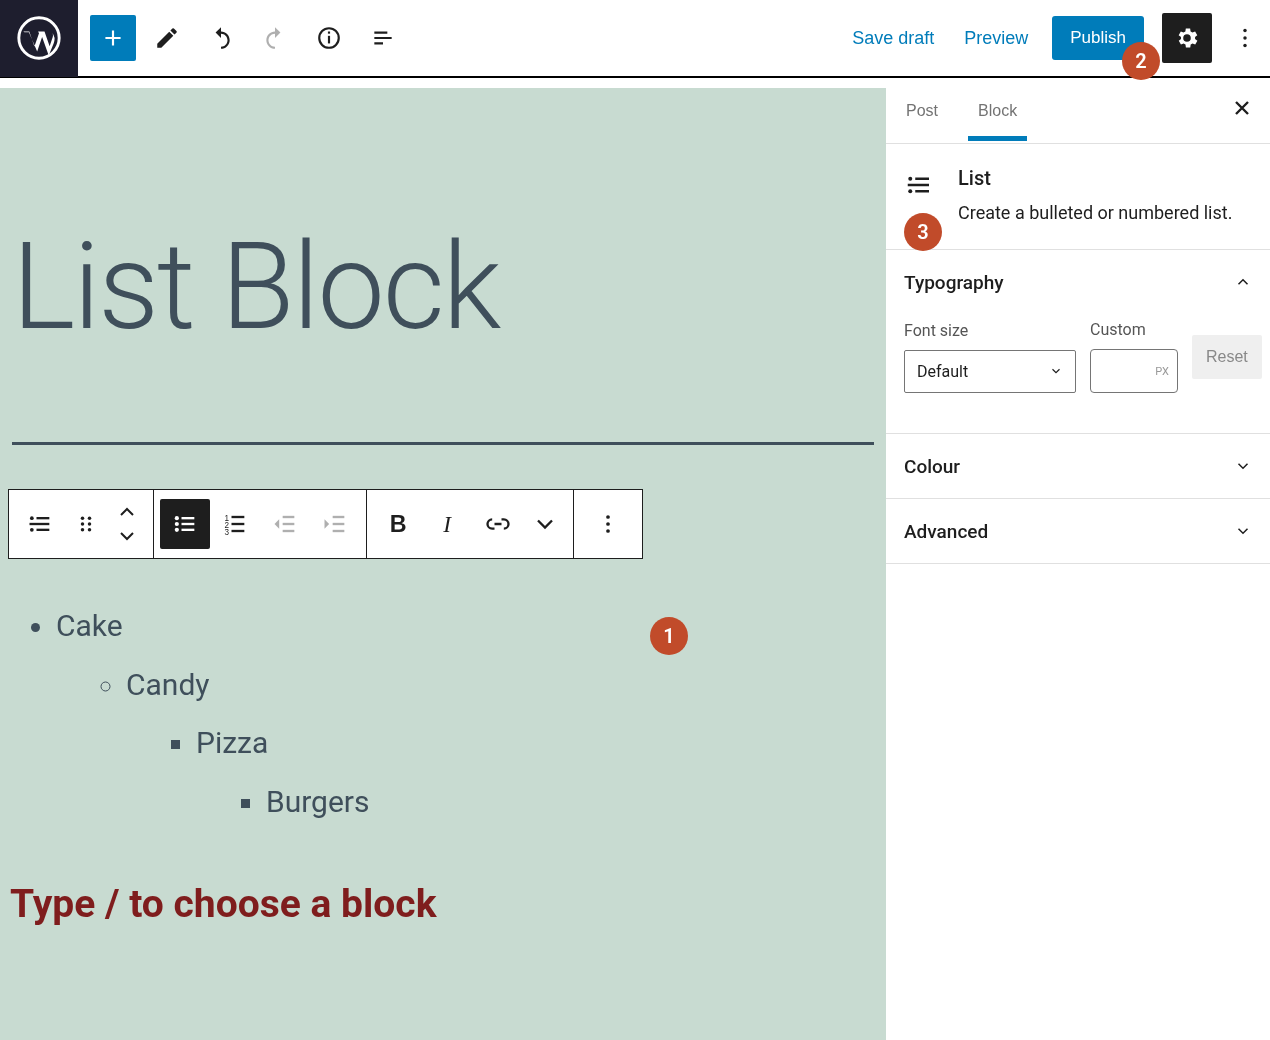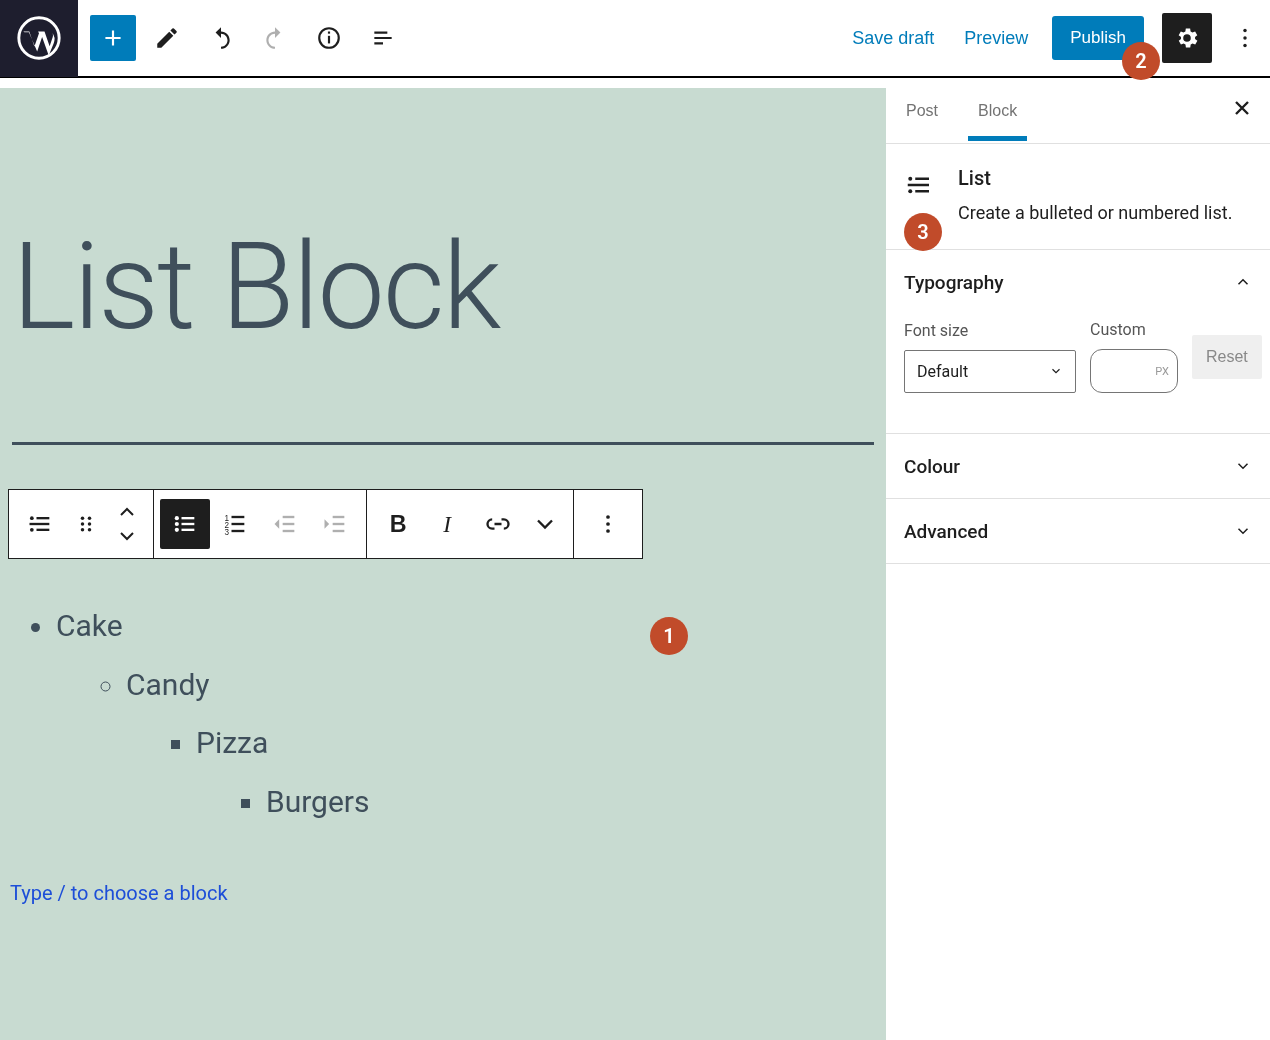--- a/index.html
+++ b/index.html
@@ -43,21 +43,21 @@
   .move-arrows .arw { height:24px; display:flex; align-items:center; justify-content:center; cursor:pointer; color:#1e1e1e;}
 
   
   .list-block { padding: 38px 4px 40px 48px; font-size: 30px; color: #3f4f5b; }
   .list-block li { line-height: 1.95; }
   ul.level-1 { list-style: disc; padding-left: 0; }
   ul.level-2 { list-style: circle; padding-left: 70px; }
   ul.level-3 { list-style: square; padding-left: 70px; }
   ul.level-4 { list-style: square; padding-left: 70px; }
 
-  .block-appender { font-size: 20px; color: #1d4ed8; padding: 10px 2px 60px 2px; }
+  .block-appender { font-size: 39px; color: #7f1d1d; padding: 10px 2px 60px 2px; font-weight: bold; }
 
   
   .sidebar { width: 384px; border-left: 0px solid #e0e0e0; height: 100%; position:relative; background:#fff; }
   .tabs { display: flex; align-items: center; border-bottom: 1px solid #e0e0e0; height: 66px; padding: 0 18px; gap: 36px; }
   .tab { font-size: 16px; background:none;border:none;cursor:pointer;color:#737373; padding: 20px 2px; position:relative; }
   .tab.active { font-weight: 500; }
   .tab.active::after { content:""; position:absolute; bottom:-1px; left:-8px; right:-8px; height:5px; background:#007cba; }
   .tab-close { margin-left:auto; background:none;border:none;cursor:pointer; font-size:22px; color:#1e1e1e; }
 
   .block-desc { padding: 22px 18px 26px 18px; display:flex; gap:20px; align-items:flex-start; border-bottom:1px solid #e0e0e0; }
@@ -65,21 +65,21 @@
   .block-desc-icon svg { width:30px; height:30px; }
   .block-desc-text { font-size:18px; }
   .block-desc-text .bt-title { font-weight:500; font-size:20px; margin-bottom:12px; }
 
   .panel { border-bottom:1px solid #e0e0e0; padding: 0 18px; }
   .panel-head { display:flex; align-items:center; justify-content:space-between; height:64px; cursor:pointer; font-size:19px; font-weight:500;}
   .panel-body { padding: 6px 0 40px 0; }
   .row { display:flex; gap:14px; align-items:center; }
   .field-label { font-size:16px; color:#555; margin-bottom:10px; }
   .select { border:1px solid #757575; height:43px; width:172px; display:flex; align-items:center; justify-content:space-between; padding:0 12px; font-size:16px; background:#fff; cursor:pointer; border-radius:2px; }
-  .custom-input { border:1px solid #757575; width:88px; height:44px; display:flex; align-items:center; justify-content:flex-end; padding-right:8px; font-size:11px; color:#999; border-radius:12px;}
+  .custom-input { border:1px solid #757575; width:88px; height:44px; display:flex; align-items:center; justify-content:flex-end; padding-right:8px; font-size:11px; color:#999; border-radius:4px;}
   .reset-btn { height:44px; padding:0 14px; background:#efefef; border:none; color:#888; font-size:16px; border-radius:2px; cursor:not-allowed;}
 
   
   .badge { position:absolute; width:38px; height:38px; border-radius:50%; background:#c14b2a; color:#fff; display:flex; align-items:center; justify-content:center; font-size:20px; font-weight:600; z-index:100; }
 </style>
 </head>
 <body>
 
 <div class="header">
   <div class="wp-logo">

